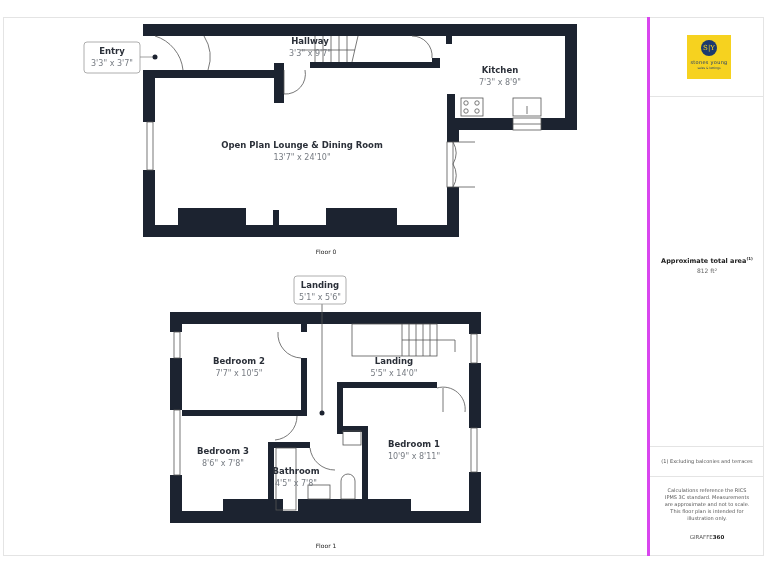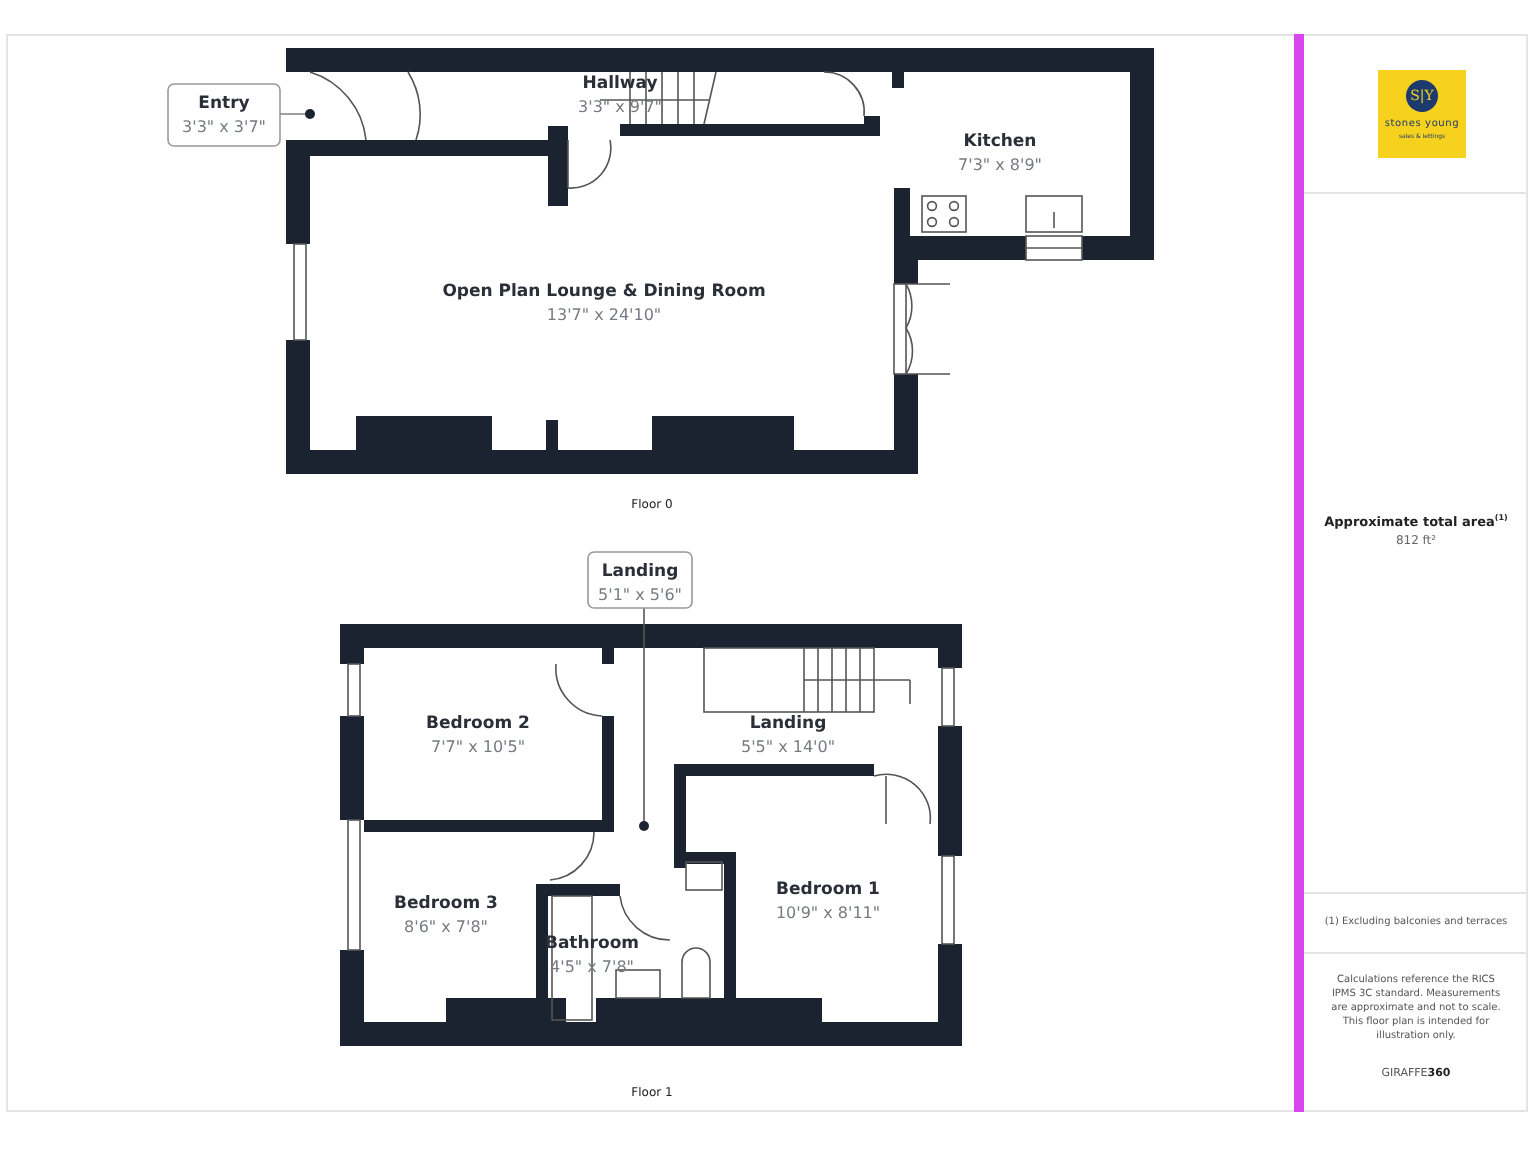--- a/index.html
+++ b/index.html
@@ -1,21 +1,21 @@
 <!DOCTYPE html>
 <html><head>
 <meta charset="utf-8">
 <style>
   html, body { margin: 0; padding: 0; background: #ffffff; }
   body { width: 768px; height: 576px; position: relative; overflow: hidden;
          font-family: "DejaVu Sans", sans-serif; color: #1c2330; }
   .frame { position: absolute; left: 3px; top: 17px; width: 761px; height: 539px;
            border: 1px solid #e4e4e4; box-sizing: border-box; }
   .sidebar { position: absolute; left: 647px; top: 17px; width: 117px; height: 539px;
-             border-left: 5px solid #d946ef; box-sizing: border-box; }
+             border-left: 3px solid #d946ef; box-sizing: border-box; }
   .sb-divider { position: absolute; left: 0; right: 0; height: 1px; background: #e4e4e4; }
   .logo { position: absolute; left: 37px; top: 18px; width: 44px; height: 44px; background: #f6d21f; }
   .logo-circle { position: absolute; left: 14px; top: 5px; width: 16px; height: 16px; border-radius: 50%;
                  background: #1d3a6e; color: #f6d21f; font-size: 7px; font-family: "DejaVu Serif", serif;
                  text-align: center; line-height: 16px; }
   .logo-name { position: absolute; left: 0; right: 0; top: 24px; text-align: center; font-size: 5px; color: #1d3a6e; letter-spacing: 0.3px; }
   .logo-sub { position: absolute; left: 0; right: 0; top: 31px; text-align: center; font-size: 3px; color: #1d3a6e; }
   .area-title { position: absolute; left: 0; right: 0; top: 239px; text-align: center; font-size: 6.5px; font-weight: bold; color: #222; }
   .area-title sup { font-size: 4px; }
   .area-value { position: absolute; left: 0; right: 0; top: 250px; text-align: center; font-size: 6px; color: #666; }

